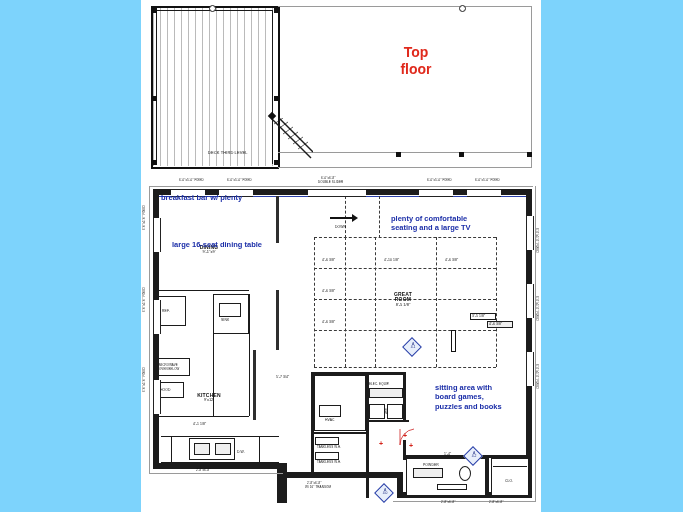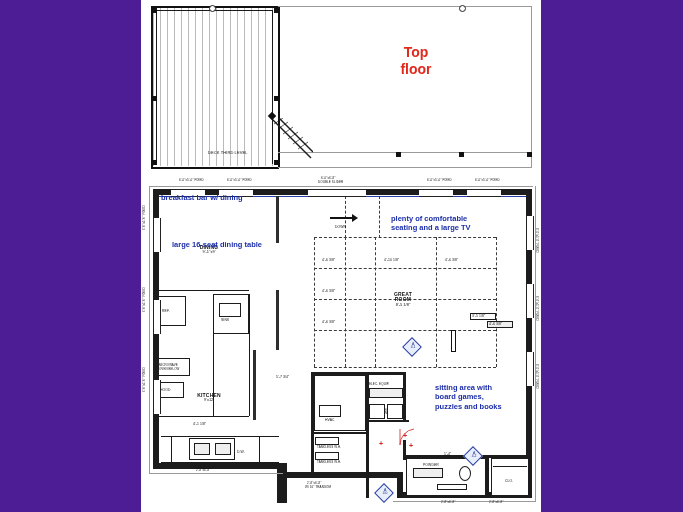--- a/index.html
+++ b/index.html
@@ -10,21 +10,21 @@
   body {
     width: 683px;
     height: 512px;
     overflow: hidden;
     font-family: "Liberation Sans", sans-serif;
   }
   #stage {
     position: relative;
     width: 683px;
     height: 512px;
-    background: #4c1d95;
+    background: #7dd3fc;
   }
   
   #sheet {
     position: absolute;
     left: 141px;
     top: 0px;
     width: 400px;
     height: 512px;
     background: #ffffff;
     overflow: hidden;
@@ -421,21 +421,21 @@
     <div style="position:absolute;left:326px; top:189px; width:34px; height:6px; background:#fff; border-top:1px solid #222; border-bottom:1px solid #222;"></div>
 
     <div style="position:absolute;left:12px; top:218px; width:6px; height:34px; background:#fff; border-left:1px solid #222; border-right:1px solid #222;"></div>
     <div style="position:absolute;left:12px; top:300px; width:6px; height:34px; background:#fff; border-left:1px solid #222; border-right:1px solid #222;"></div>
     <div style="position:absolute;left:12px; top:380px; width:6px; height:34px; background:#fff; border-left:1px solid #222; border-right:1px solid #222;"></div>
 
     <div style="position:absolute;left:385px; top:216px; width:6px; height:34px; background:#fff; border-left:1px solid #222; border-right:1px solid #222;"></div>
     <div style="position:absolute;left:385px; top:284px; width:6px; height:34px; background:#fff; border-left:1px solid #222; border-right:1px solid #222;"></div>
     <div style="position:absolute;left:385px; top:352px; width:6px; height:34px; background:#fff; border-left:1px solid #222; border-right:1px solid #222;"></div>
 
-    <div class="note" style="left:20px; top:193px;">breakfast bar w/ dining</div>
+    <div class="note" style="left:20px; top:193px;">breakfast bar w/ plenty</div>
     <div class="note" style="left:31px; top:240px;">large 16-seat dining table</div>
     <div class="note" style="left:250px; top:214px; text-align:left;">plenty of comfortable
 seating and a large TV</div>
     <div class="note" style="left:294px; top:383px; text-align:left;">sitting area with
 board games,
 puzzles and books</div>
 
   </div>
 </div>
 

